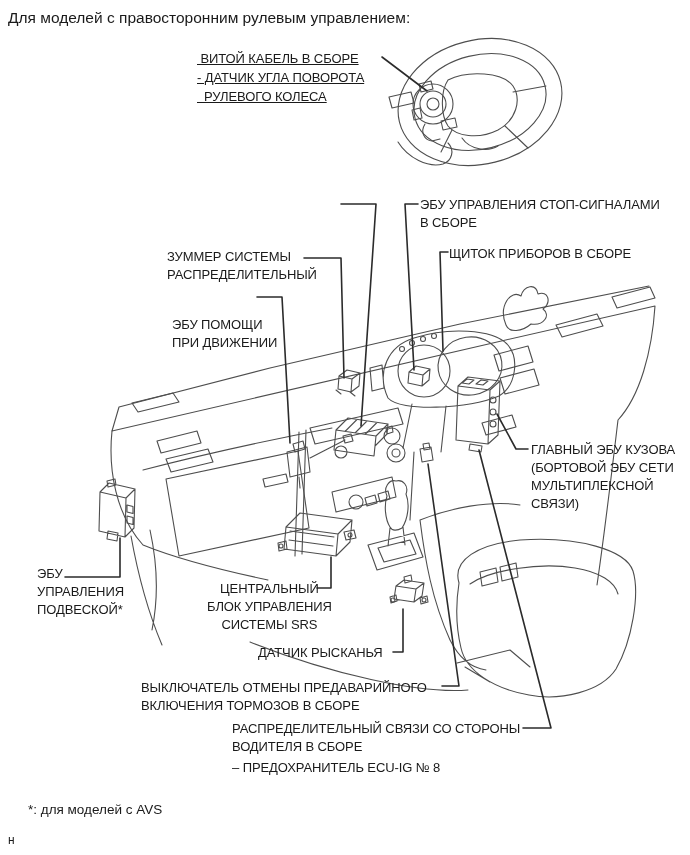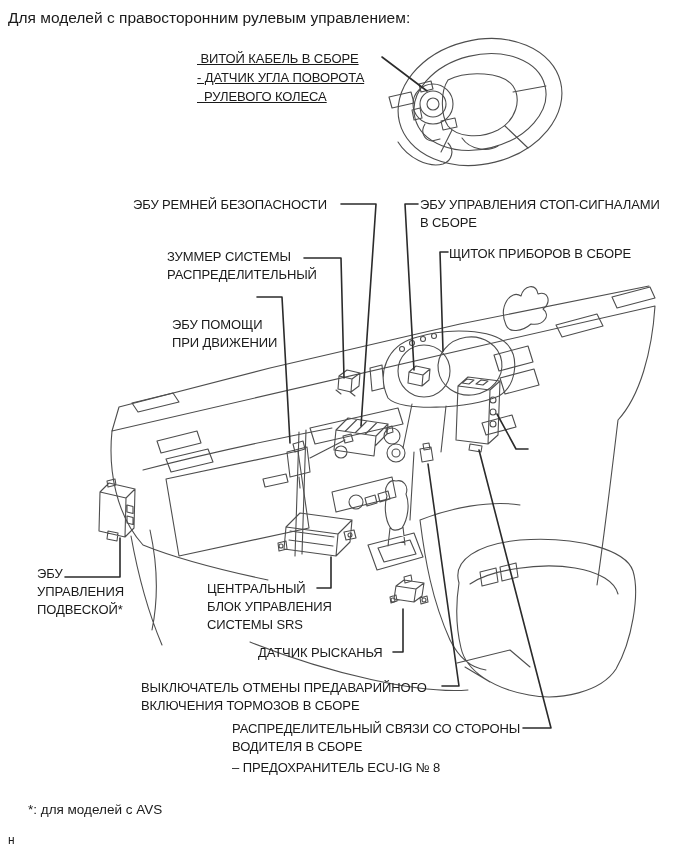--- a/index.html
+++ b/index.html
@@ -31,21 +31,21 @@
     font-size:12px;
   }
   .lbl-spiral{left:197px;top:49px;line-height:19px;text-decoration:underline;}
   .lbl-seatbelt{left:133px;top:196px;}
   .lbl-stoplight{left:420px;top:196px;}
   .lbl-buzzer{left:167px;top:248px;}
   .lbl-driving{left:172px;top:290px;margin-top:26px;}
   .lbl-cluster{left:449px;top:245px;}
   .lbl-mainbody{left:531px;top:441px;}
   .lbl-susp{left:37px;top:565px;}
-  .lbl-srs{left:207px;top:580px;}
+  .lbl-srs{left:207px;top:580px;text-align:center;}
   .lbl-yaw{left:258px;top:644px;}
   .lbl-precollision{left:141px;top:679px;}
   .lbl-junction{left:232px;top:720px;}
   .lbl-fuse{left:232px;top:759px;}
   .art-line{stroke:#4e4e4e;stroke-width:1.1;fill:none;stroke-linejoin:round;stroke-linecap:round;}
   .leader{stroke:#2b2b2b;stroke-width:1.6;fill:none;stroke-linejoin:round;stroke-linecap:round;}
 </style>
 </head>
 <body>
 
@@ -146,28 +146,31 @@
       <polyline class="leader" points="442,686 459,686 428,464"></polyline>
       <polyline class="leader" points="523,728 551,728 479,450"></polyline>
     </g>
   </svg>
 
   <div class="title">Для моделей с правосторонним рулевым управлением:</div>
 
   <div class="lbl lbl-spiral"> ВИТОЙ КАБЕЛЬ В СБОРЕ
 - ДАТЧИК УГЛА ПОВОРОТА
   РУЛЕВОГО КОЛЕСА</div>
-  <div class="lbl lbl-seatbelt">ЭБУ РЕМНЕЙ БЕЗОПАСНОСТИ</div>
   <div class="lbl lbl-stoplight">ЭБУ УПРАВЛЕНИЯ СТОП-СИГНАЛАМИ
 В СБОРЕ</div>
   <div class="lbl lbl-buzzer">ЗУММЕР СИСТЕМЫ
 РАСПРЕДЕЛИТЕЛЬНЫЙ</div>
   <div class="lbl lbl-driving">ЭБУ ПОМОЩИ
 ПРИ ДВИЖЕНИИ</div>
   <div class="lbl lbl-cluster">ЩИТОК ПРИБОРОВ В СБОРЕ</div>
+  <div class="lbl lbl-mainbody">ГЛАВНЫЙ ЭБУ КУЗОВА
+(БОРТОВОЙ ЭБУ СЕТИ
+МУЛЬТИПЛЕКСНОЙ
+СВЯЗИ)</div>
   <div class="lbl lbl-susp">ЭБУ
 УПРАВЛЕНИЯ
 ПОДВЕСКОЙ*</div>
   <div class="lbl lbl-srs">ЦЕНТРАЛЬНЫЙ
 БЛОК УПРАВЛЕНИЯ
 СИСТЕМЫ SRS</div>
   <div class="lbl lbl-yaw">ДАТЧИК РЫСКАНЬЯ</div>
   <div class="lbl lbl-precollision">ВЫКЛЮЧАТЕЛЬ ОТМЕНЫ ПРЕДАВАРИЙНОГО
 ВКЛЮЧЕНИЯ ТОРМОЗОВ В СБОРЕ</div>
   <div class="lbl lbl-junction">РАСПРЕДЕЛИТЕЛЬНЫЙ СВЯЗИ СО СТОРОНЫ

